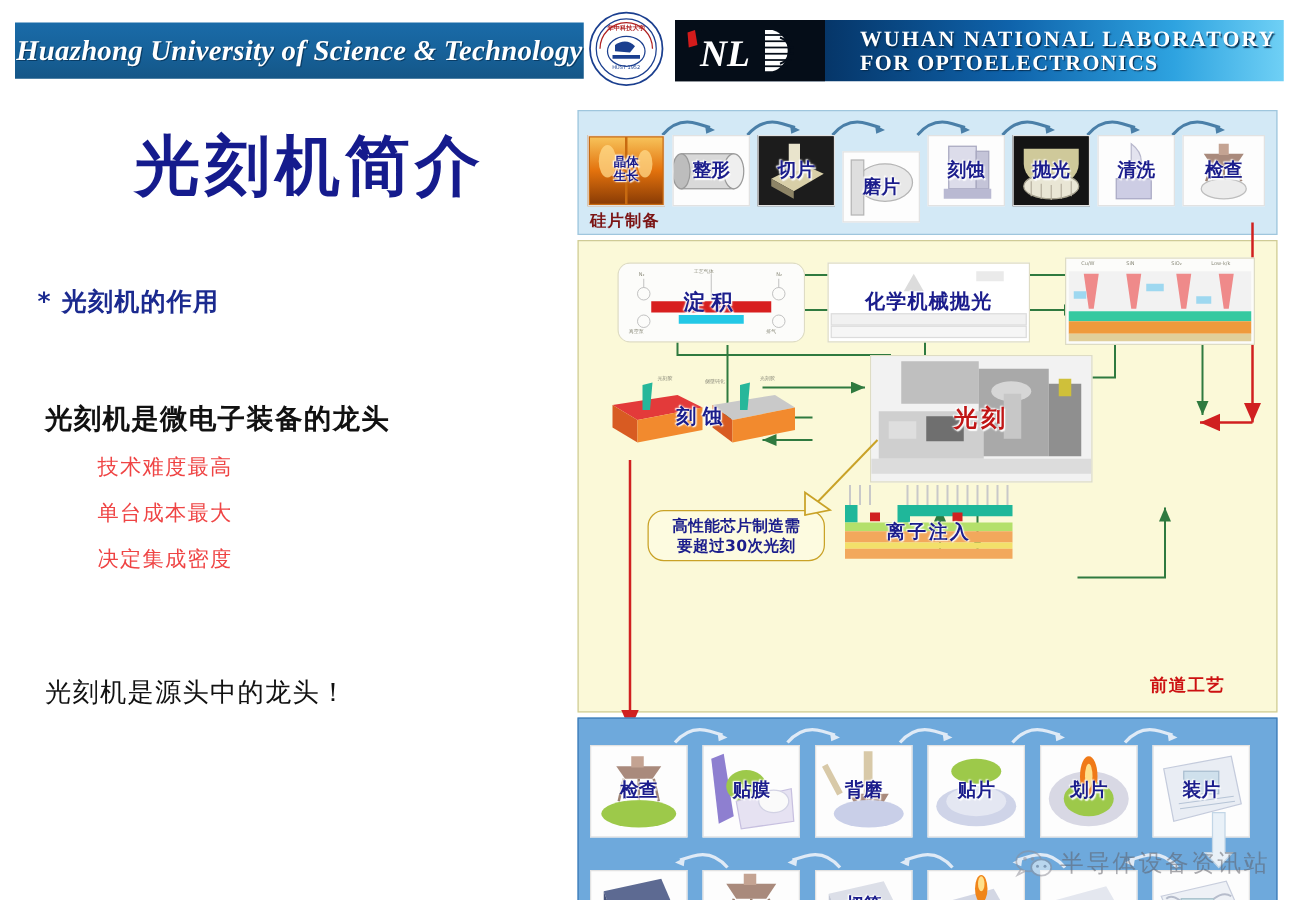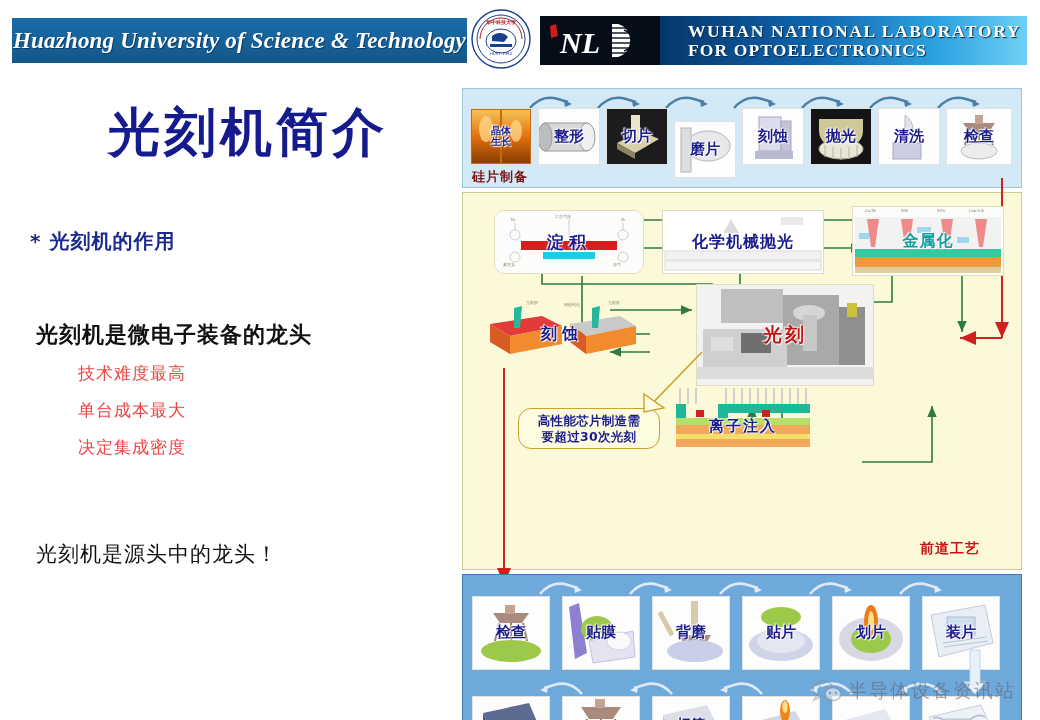--- a/index.html
+++ b/index.html
@@ -337,21 +337,20 @@
       <g fill="#9ed8f0">
           <rect x="6" y="26" width="10" height="6"></rect>
           <rect x="64" y="20" width="14" height="6"></rect>
           <rect x="104" y="30" width="12" height="6"></rect>
         </g>
     </svg>
     <div class="tiny" style="left:12px;top:1px;">Cu/W</div>
     <div class="tiny" style="left:48px;top:1px;">SiN</div>
     <div class="tiny" style="left:84px;top:1px;">SiO₂</div>
     <div class="tiny" style="left:116px;top:1px;">Low-k/k</div>
-    <div class="mlbl" style="font-size:16px;color:#12a0a0;">金属化</div>
   </div>
 
   <div class="mbox" style="left:24px;top:208px;width:152px;height:66px;background:transparent;border:none;">
     <svg style="position:absolute;left:0;top:0" width="152" height="66">
       <polygon points="4,28 56,20 76,30 24,40" fill="#e33a3a"></polygon>
       <polygon points="4,28 24,40 24,58 4,46" fill="#d85b22"></polygon>
       <polygon points="24,40 76,30 76,48 24,58" fill="#f28a2e"></polygon>
       <polygon points="28,12 36,10 34,32 28,32" fill="#27b79a"></polygon>
       <polygon points="84,28 134,20 150,30 100,40" fill="#c9c9c9"></polygon>
       <polygon points="84,28 100,40 100,58 84,46" fill="#d85b22"></polygon>

